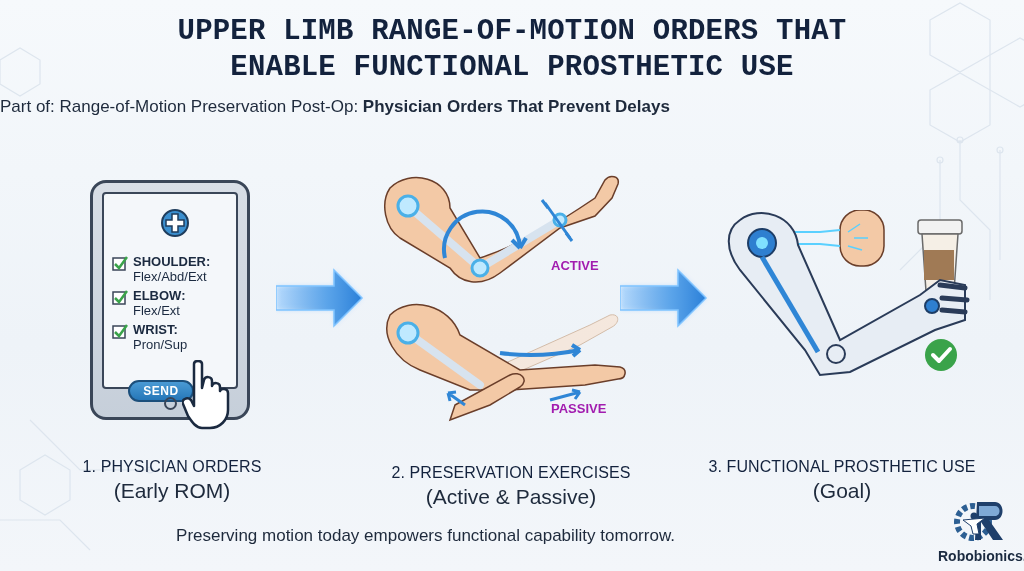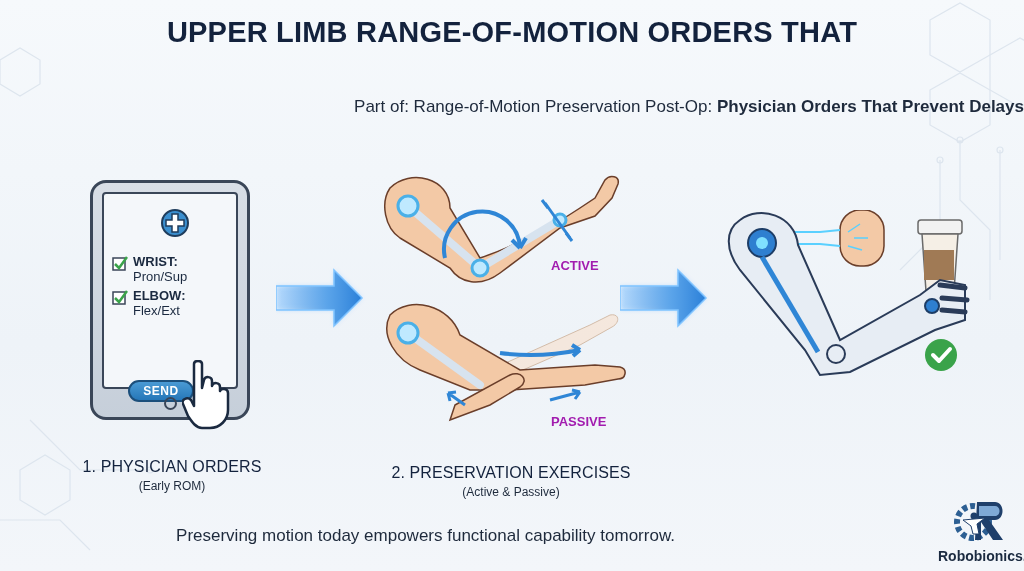--- a/index.html
+++ b/index.html
@@ -7,36 +7,36 @@
   body {
     font-family: "Liberation Sans", "DejaVu Sans", sans-serif;
     background: linear-gradient(180deg, #f6f9fc 0%, #eef3f8 60%, #f3f6fa 100%);
     color: #15233a;
     position: relative;
   }
   .bg-pattern { position: absolute; inset: 0; pointer-events: none; }
   .title {
     position: absolute; top: 14px; left: 0; width: 1024px;
     text-align: center; font-weight: 800; font-size: 29px; line-height: 36px;
-    color: #13223d; letter-spacing: 0.2px;
+    color: #13223d; letter-spacing: 0.2px; font-family: Liberation Mono, monospace;
   }
   .subtitle {
-    position: absolute; top: 97px; left: 0; width: 1024px; text-align: right;
+    position: absolute; top: 97px; left: 0; width: 1024px; text-align: left;
     font-size: 17px; color: #1e2a3c;
   }
   .subtitle b { font-weight: 700; }
 
   .stage { position: absolute; }
   .arrow { position: absolute; }
 
   .step-label {
     position: absolute; text-align: center; width: 320px;
   }
   .step-label .h { font-weight: 400; font-size: 16px; color: #13223d; letter-spacing: 0.1px; }
-  .step-label .s { font-size: 12px; color: #1e2a3c; margin-top: 3px; }
+  .step-label .s { font-size: 21px; color: #1e2a3c; margin-top: 3px; }
 
   .tagline {
     position: absolute; top: 526px; left: 0; width: 851px; text-align: center;
     font-size: 17px; color: #1e2a3c;
   }
   .brand { position: absolute; left: 938px; top: 498px; width: 82px; text-align: center; }
   .brand .name { font-weight: 700; font-size: 14px; color: #1b2a40; margin-top: 2px; }
 
   
   .tablet {
@@ -86,50 +86,61 @@
     <path d="M0 520 L60 520 L90 550"></path>
     <circle cx="960" cy="140" r="3"></circle>
       <circle cx="1000" cy="150" r="3"></circle>
       <circle cx="940" cy="160" r="3"></circle>
     <circle cx="150" cy="470" r="3"></circle>
   </g>
 </svg>
 
 <div class="title">
   <div>UPPER LIMB RANGE-OF-MOTION ORDERS THAT</div>
+  <div>ENABLE FUNCTIONAL PROSTHETIC USE</div>
 </div>
 <div class="subtitle">
   <span>Part of: Range-of-Motion Preservation Post-Op: </span><b>Physician Orders That Prevent Delays</b>
 </div>
 
 <div class="tablet">
   <div class="screen">
     <svg class="plus-badge" width="30" height="30" viewBox="0 0 30 30">
       <circle cx="15" cy="15" r="13" fill="#3b8fcf" stroke="#1f3d5c" stroke-width="2"></circle>
       <path d="M12 6 H18 V12 H24 V18 H18 V24 H12 V18 H6 V12 H12 Z" fill="#fff" stroke="#1f3d5c" stroke-width="1.5"></path>
     </svg>
     <div class="rom-list">
       <div class="rom-item">
         <svg class="cb" viewBox="0 0 16 16">
           <rect x="1" y="3" width="12" height="12" fill="#fff" stroke="#3a4658" stroke-width="1.5"></rect>
           <path d="M3 9 L7 13 L15 2" fill="none" stroke="#3aa34a" stroke-width="2.5"></path>
         </svg>
         <div>
-          <div class="joint">WRIST:</div>
-          <div class="motion">Pron/Sup</div>
+          <div class="joint">SHOULDER:</div>
+          <div class="motion">Flex/Abd/Ext</div>
         </div>
       </div>
       <div class="rom-item">
         <svg class="cb" viewBox="0 0 16 16">
           <rect x="1" y="3" width="12" height="12" fill="#fff" stroke="#3a4658" stroke-width="1.5"></rect>
           <path d="M3 9 L7 13 L15 2" fill="none" stroke="#3aa34a" stroke-width="2.5"></path>
         </svg>
         <div>
           <div class="joint">ELBOW:</div>
           <div class="motion">Flex/Ext</div>
+        </div>
+      </div>
+      <div class="rom-item">
+        <svg class="cb" viewBox="0 0 16 16">
+          <rect x="1" y="3" width="12" height="12" fill="#fff" stroke="#3a4658" stroke-width="1.5"></rect>
+          <path d="M3 9 L7 13 L15 2" fill="none" stroke="#3aa34a" stroke-width="2.5"></path>
+        </svg>
+        <div>
+          <div class="joint">WRIST:</div>
+          <div class="motion">Pron/Sup</div>
         </div>
       </div>
     </div>
     <div class="send-btn">SEND</div>
   </div>
   <div class="home"></div>
 </div>
 <svg class="hand" width="50" height="70" viewBox="0 0 50 70">
   <path d="M12 4 C12 0 20 0 20 4 L20 28 L22 20 C23 16 30 16 30 21 L30 26 C31 22 38 22 38 27 L38 31 C39 28 46 28 46 33 L46 50 C46 60 38 68 28 68 L20 68 C14 68 10 62 6 56 L1 44 C-1 40 5 36 9 40 L12 46 Z" fill="#fff" stroke="#1b2a40" stroke-width="2.5" stroke-linejoin="round"></path>
 </svg>
@@ -166,21 +177,21 @@
   <path d="M110 75 L210 30 L230 20 C240 18 240 28 232 32 L200 50 L120 85 Z" fill="#f7e4d4" stroke="#c9a98e" stroke-width="1" opacity="0.75"></path>
   <path d="M10 20 C30 0 70 10 80 40 L140 75 L215 70 L240 72 C248 74 246 84 238 84 L205 90 L130 95 L90 95 L40 75 C15 65 0 40 10 20 Z" fill="#f3c9a6" stroke="#6a3e2a" stroke-width="1.5"></path>
   <path d="M75 110 L130 80 C140 75 150 85 140 92 L110 110 L70 125 Z" fill="#f3c9a6" stroke="#6a3e2a" stroke-width="1.5"></path>
   <path d="M28 38 L100 90" fill="none" stroke="#d7e3ef" stroke-width="8" stroke-linecap="round"></path>
   <circle cx="28" cy="38" r="10" fill="#bfe9ff" stroke="#4ab0e8" stroke-width="3"></circle>
   <path d="M120 58 C150 62 175 60 200 55" fill="none" stroke="#2f86d6" stroke-width="4"></path>
   <path d="M200 55 L192 50 M200 55 L193 61" stroke="#2f86d6" stroke-width="4"></path>
   <path d="M85 110 L68 98 M68 98 L70 106 M68 98 L76 97" stroke="#2f86d6" stroke-width="3"></path>
   <path d="M170 105 L200 97 M200 97 L192 95 M200 97 L195 104" stroke="#2f86d6" stroke-width="3"></path>
 </svg>
-<div class="mode-label" style="left:551px;top:414px">PASSIVE</div>
+<div class="mode-label" style="left:551px;top:401px">PASSIVE</div>
 
 <svg class="arrow" style="left:620px;top:258px" width="90" height="80" viewBox="0 0 90 80">
   <defs>
     <linearGradient id="ag2" x1="0" x2="1">
       <stop offset="0" stop-color="#3d8fe0" stop-opacity="0"></stop>
       <stop offset="0.6" stop-color="#4a9ae6" stop-opacity="0.85"></stop>
       <stop offset="1" stop-color="#2a7fd8"></stop>
     </linearGradient>
   </defs>
   <path d="M0 28 L58 28 L58 12 L86 40 L58 68 L58 52 L0 52 Z" fill="#9fd0ff" filter="url(#glow)" opacity="0.7"></path>
@@ -209,20 +220,22 @@
 
 <div class="step-label" style="left:12px;top:458px">
   <div class="h">1. PHYSICIAN ORDERS</div>
   <div class="s">(Early ROM)</div>
 </div>
 <div class="step-label" style="left:351px;top:464px">
   <div class="h">2. PRESERVATION EXERCISES</div>
   <div class="s">(Active &amp; Passive)</div>
 </div>
 <div class="step-label" style="left:682px;top:458px">
+  <div class="h">3. FUNCTIONAL PROSTHETIC USE</div>
+  <div class="s">(Goal)</div>
 </div>
 
 <div class="tagline">Preserving motion today empowers functional capability tomorrow.</div>
 
 <div class="brand">
   <svg width="56" height="44" viewBox="0 0 56 44">
     <circle cx="22" cy="24" r="16" fill="none" stroke="#2d5f93" stroke-width="6" stroke-dasharray="5 3"></circle>
     <path d="M26 4 L44 4 C54 4 54 22 44 22 L38 22 L52 42 L42 42 L30 24 L30 42 L24 42 Z" fill="#1f3f6b"></path>
     <path d="M28 8 L44 8 C50 8 50 18 44 18 L28 18 Z" fill="#7fa9d6"></path>
     <circle cx="23" cy="18" r="3.5" fill="#1f3f6b"></circle>

